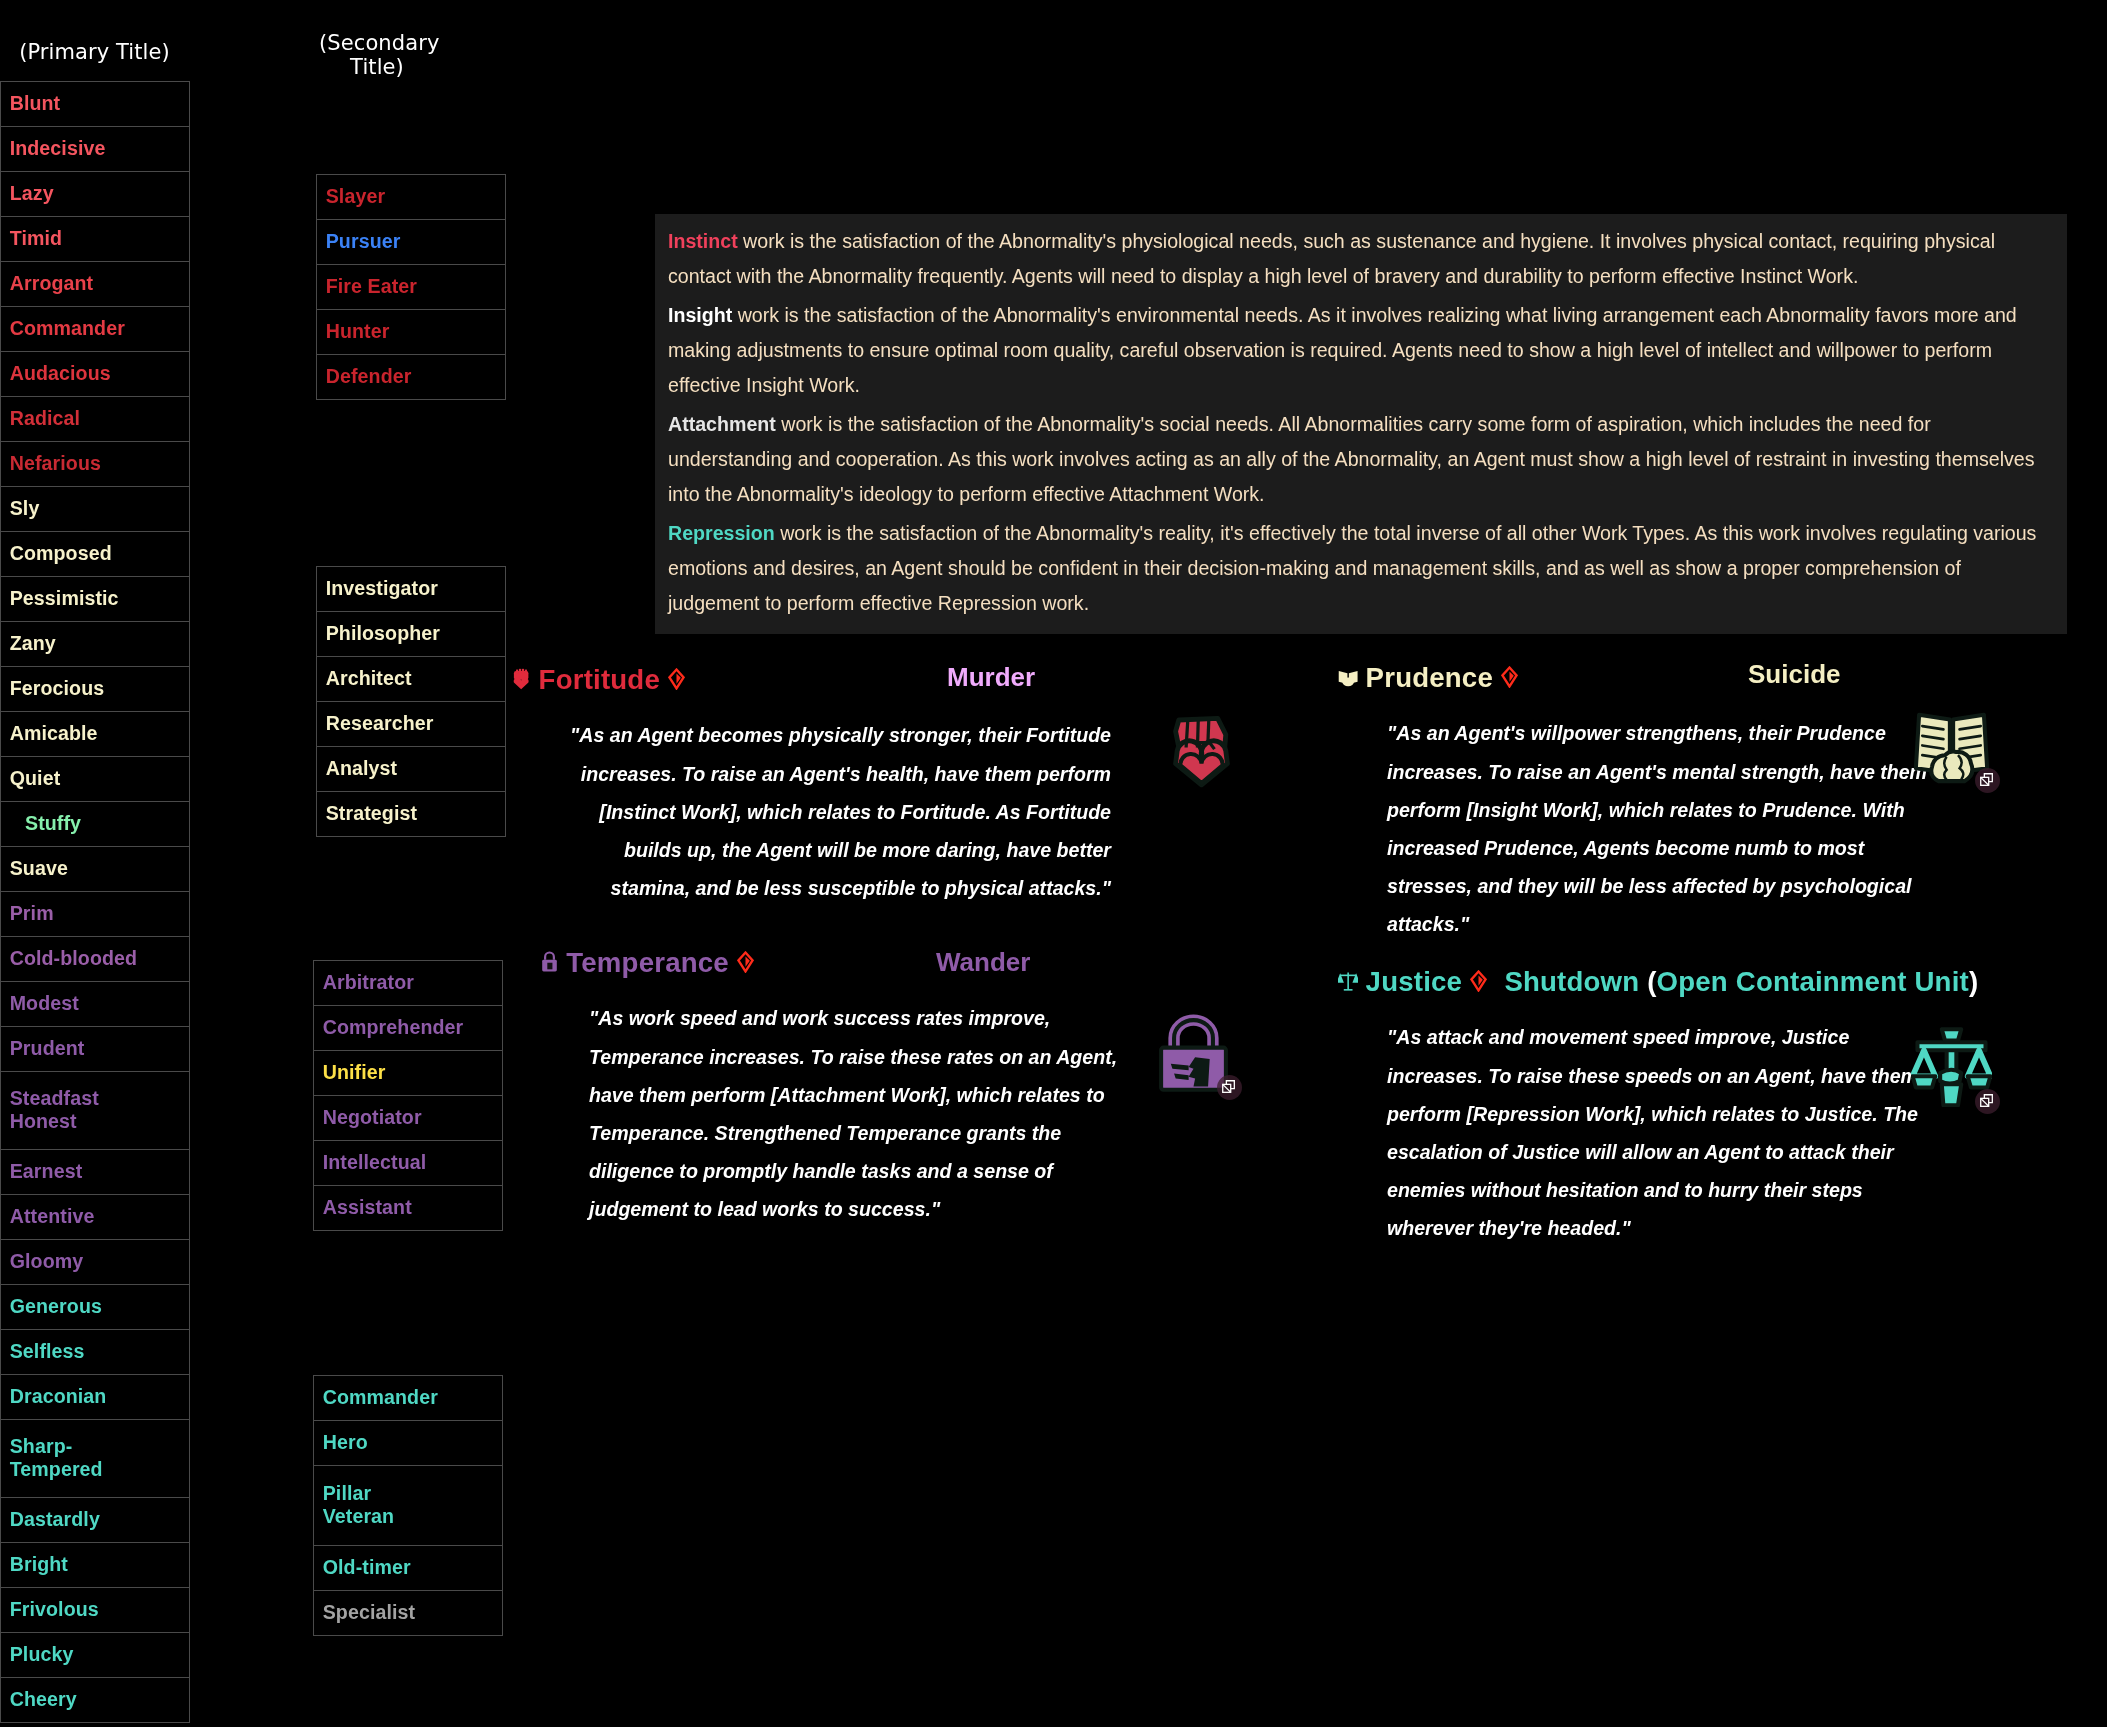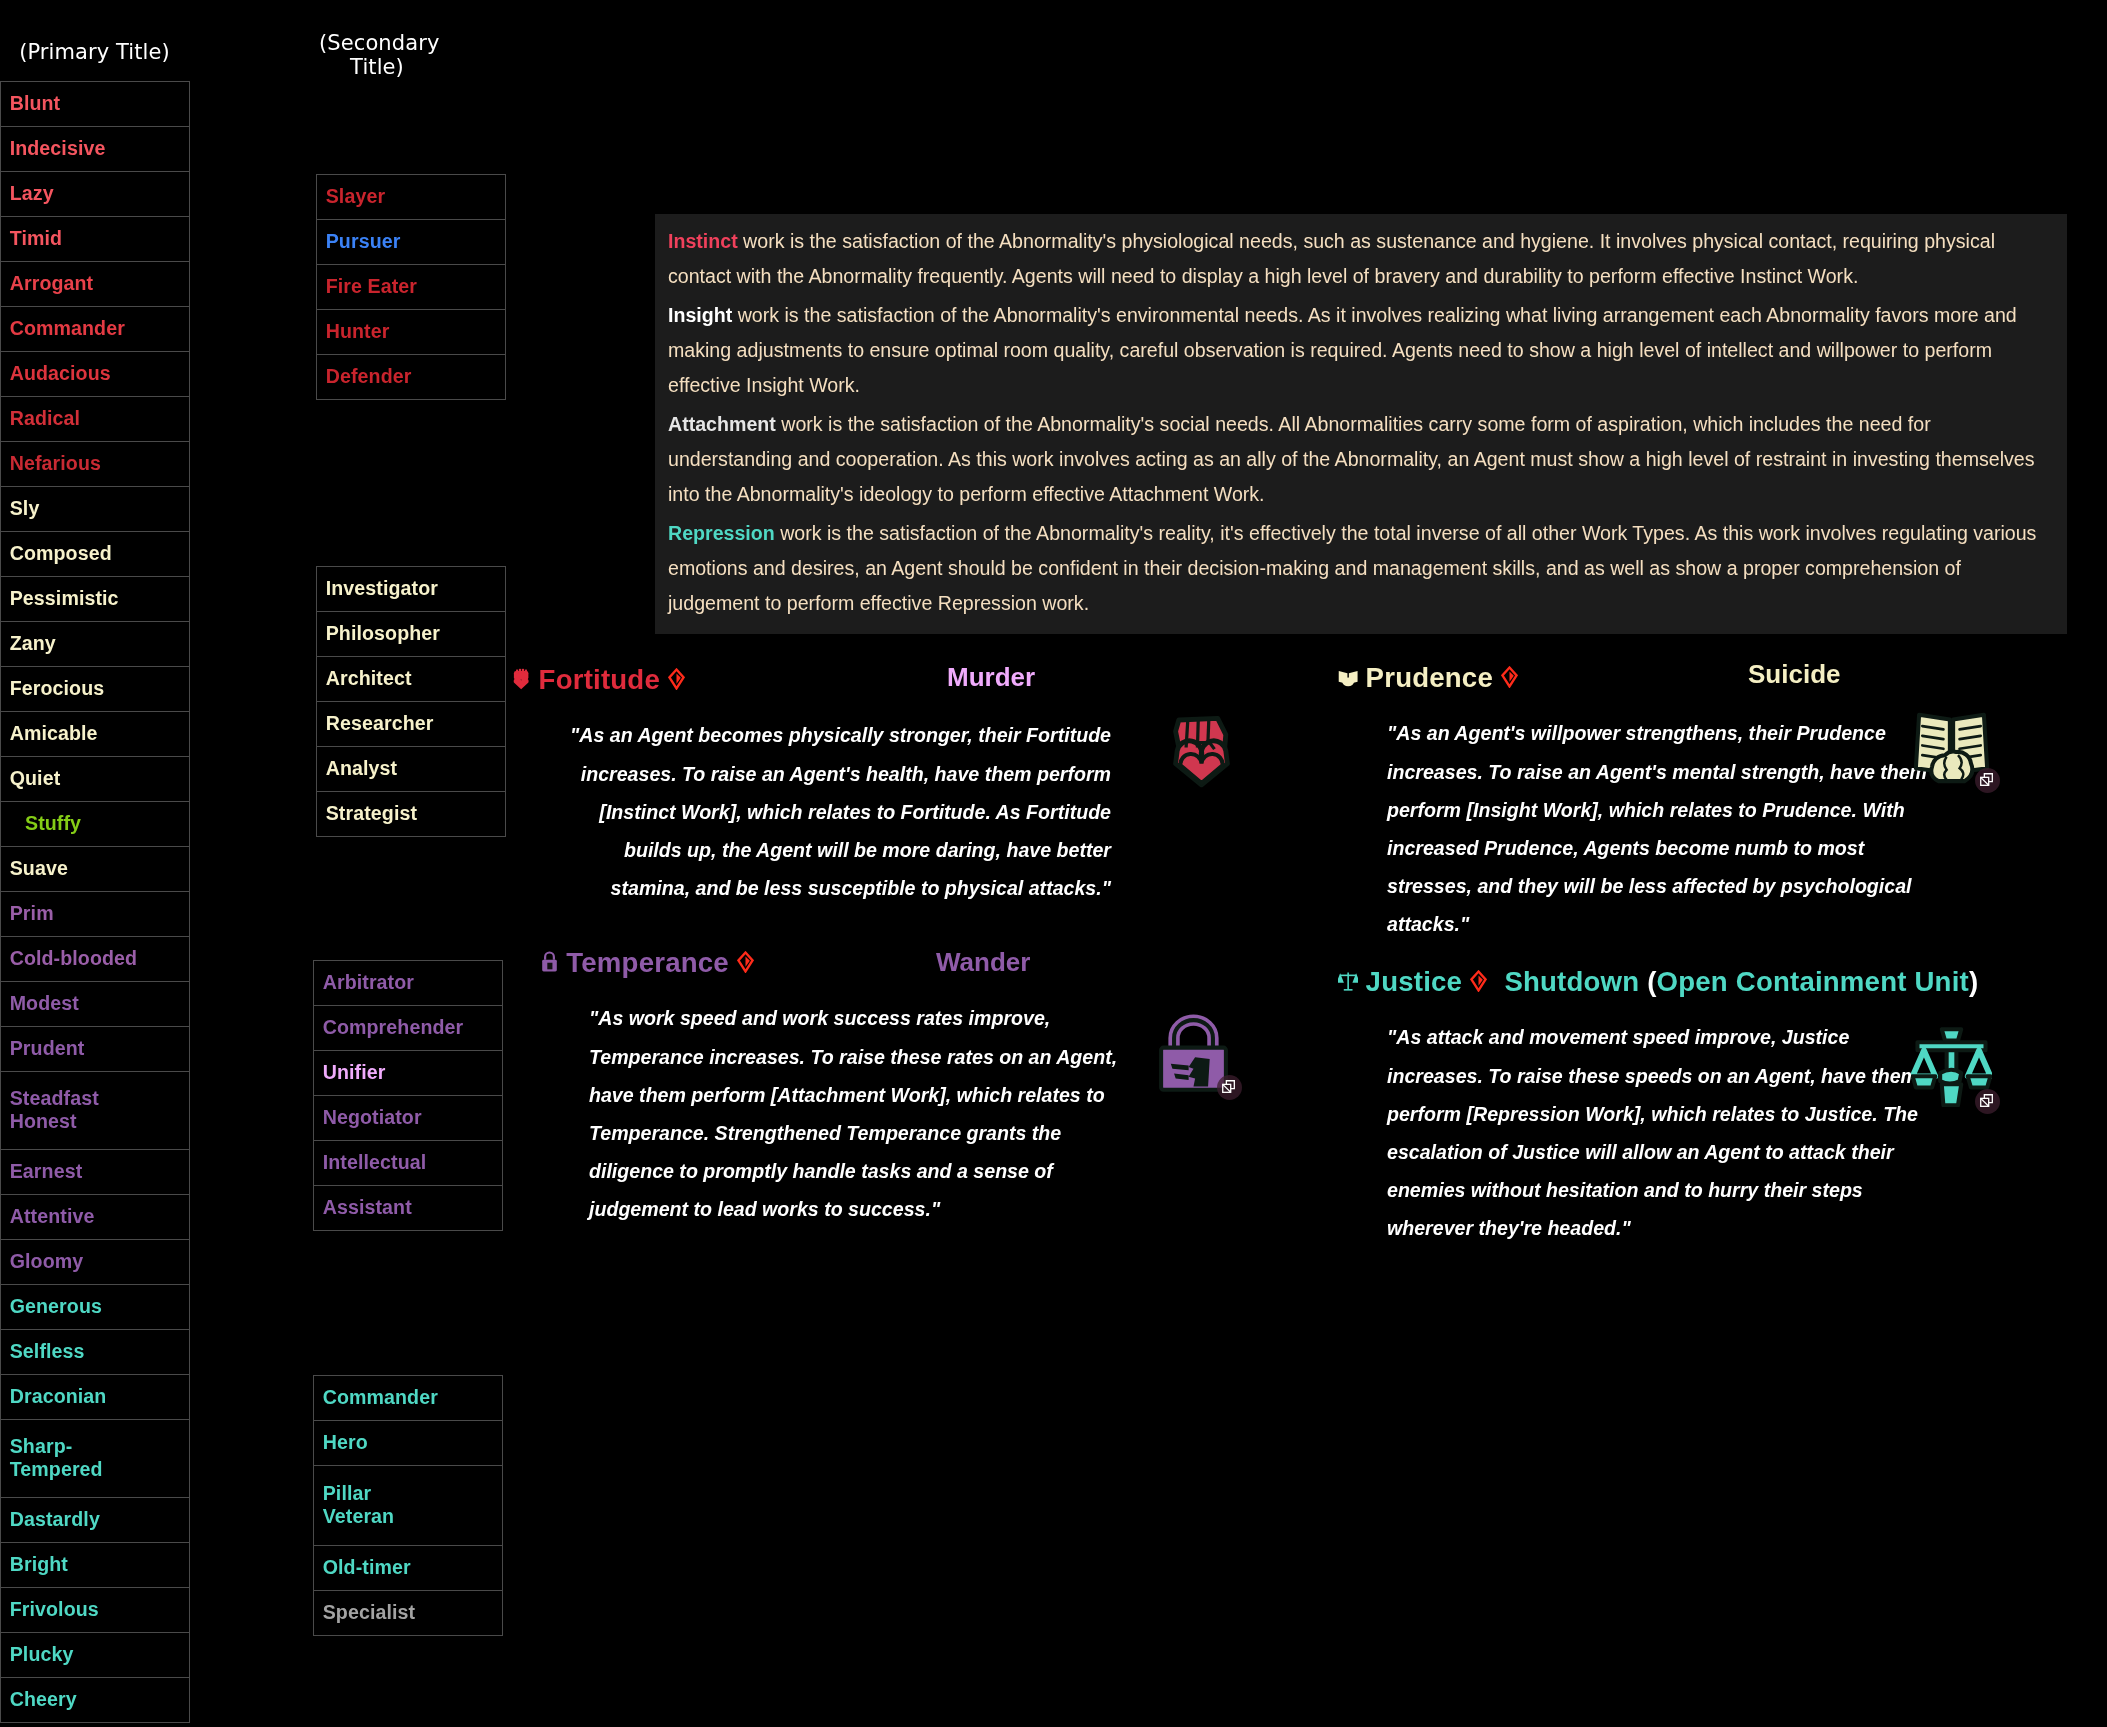--- a/index.html
+++ b/index.html
@@ -180,21 +180,21 @@
         <tr>
           <td style="color: rgb(247, 242, 203);">Ferocious</td>
         </tr>
         <tr>
           <td style="color: rgb(247, 242, 203);">Amicable</td>
         </tr>
         <tr>
           <td style="color: rgb(247, 242, 203);">Quiet</td>
         </tr>
         <tr>
-          <td style="color: #84cc16; padding-left: 24px;">Stuffy</td>
+          <td style="color: #86efac; padding-left: 24px;">Stuffy</td>
         </tr>
         <tr>
           <td style="color: rgb(247, 242, 203);">Suave</td>
         </tr>
         <tr>
           <td style="color: rgb(154, 94, 168);">Prim</td>
         </tr>
         <tr>
           <td style="color: rgb(154, 94, 168);">Cold-blooded</td>
         </tr>
@@ -295,21 +295,21 @@
     </table>
   <table class="trait-table sec-table" id="tbl-sec-purple">
       <tbody>
         <tr>
           <td style="color: rgb(143, 91, 168);">Arbitrator</td>
         </tr>
         <tr>
           <td style="color: rgb(143, 91, 168);">Comprehender</td>
         </tr>
         <tr>
-          <td style="color: #f0abfc;">Unifier</td>
+          <td style="color: #fde047;">Unifier</td>
         </tr>
         <tr>
           <td style="color: rgb(143, 91, 168);">Negotiator</td>
         </tr>
         <tr>
           <td style="color: rgb(143, 91, 168);">Intellectual</td>
         </tr>
         <tr>
           <td style="color: rgb(143, 91, 168);">Assistant</td>
         </tr>

